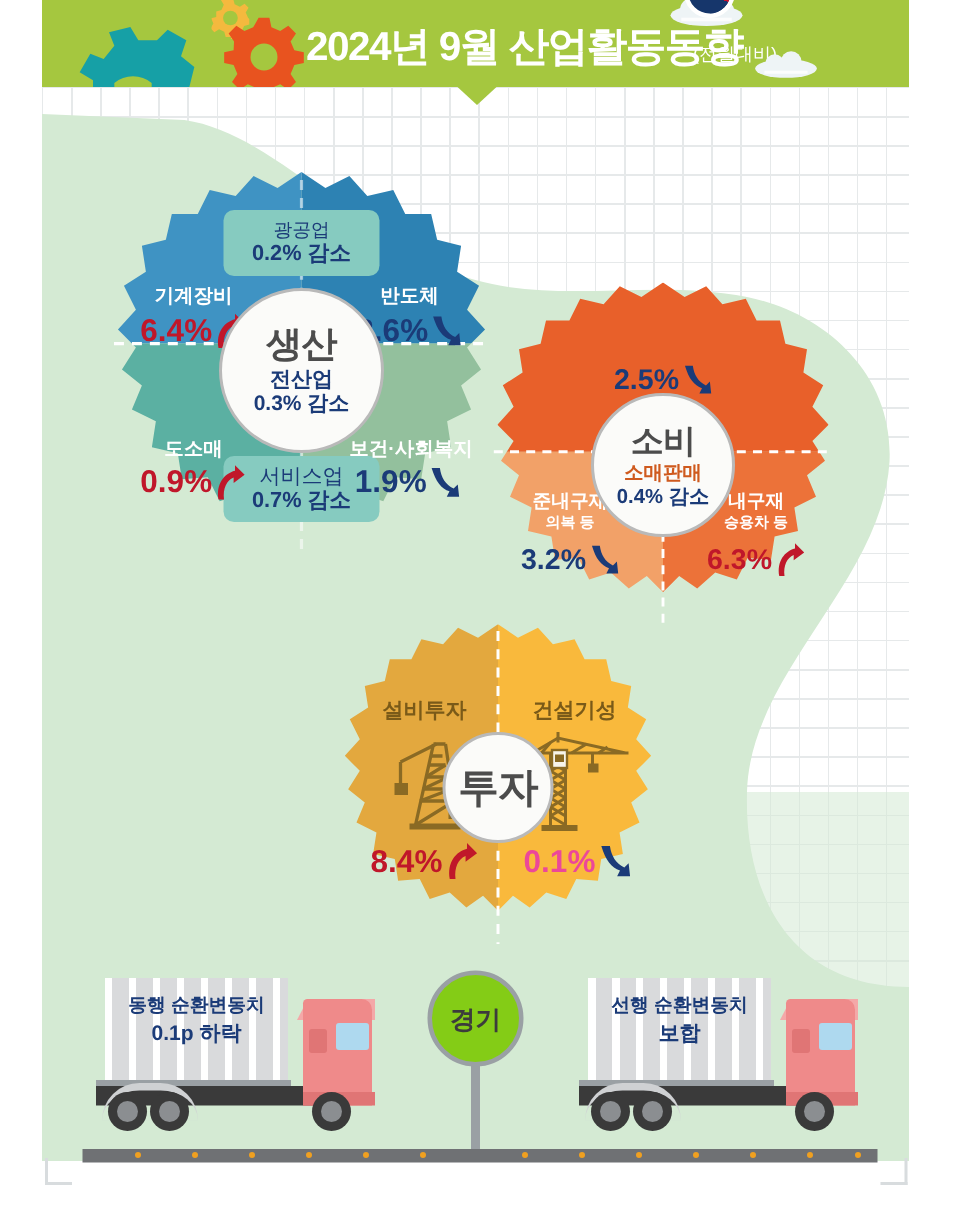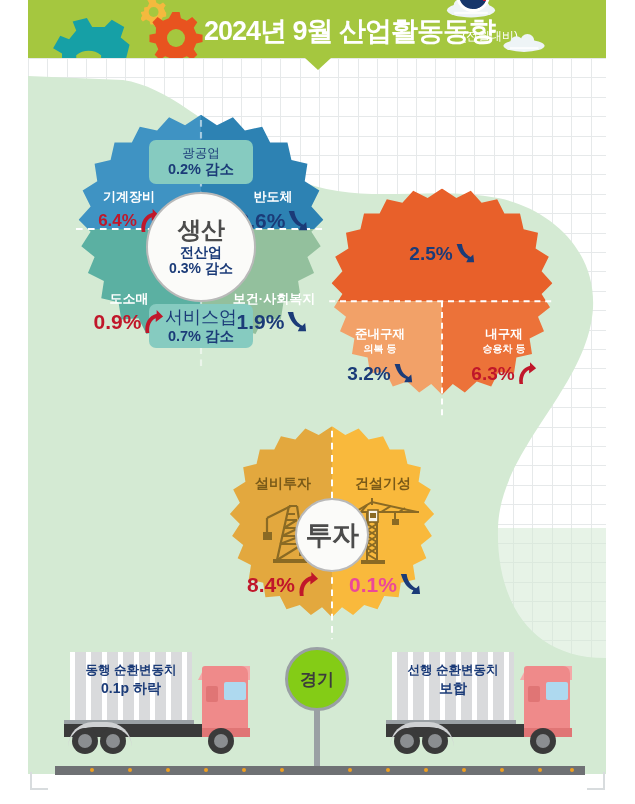--- a/index.html
+++ b/index.html
@@ -196,30 +196,30 @@
     </svg>
 
     
     <div class="chipbox" style="left:81px;top:28px;width:104px;height:44px;background:#86cbc0;color:#1b3b78;">
       <span class="t" style="font-size:12.5px;">광공업</span>
       <span class="v" style="font-size:14.5px;">0.2% 감소</span>
     </div>
 
     
     <div class="chipbox" style="left:81px;top:192px;width:104px;height:44px;background:#86cbc0;color:#1b3b78;">
-      <span class="t" style="font-size:18px;">서비스업</span>
+      <span class="t" style="font-size:14px;">서비스업</span>
       <span class="v" style="font-size:14.5px;">0.7% 감소</span>
     </div>
 
     
     <div class="lbl" style="left:6px;top:78px;width:110px;color:#ffffff;font-size:13px;">
       <span class="t">기계장비</span>
     </div>
     <div style="position:absolute;left:6px;top:97px;width:110px;display:flex;align-items:center;justify-content:center;">
-      <span class="val" style="font-size:17px;color:#c0172a;">6.4%</span>
+      <span class="val" style="font-size:21px;color:#c0172a;">6.4%</span>
       <svg width="22" height="24" viewBox="0 0 24 26" style="margin-left:1px;">
         <path d="M4 25 C2 14 8 6 16 4 L16 0 L23 7 L15 13 L15 9 C10 11 7 17 8 25 Z" fill="#c0172a"></path>
       </svg>
     </div>
 
     
     <div class="lbl" style="left:150px;top:78px;width:110px;color:#ffffff;font-size:13px;">
       <span class="t">반도체</span>
     </div>
     <div style="position:absolute;left:150px;top:97px;width:110px;display:flex;align-items:center;justify-content:center;">
@@ -305,23 +305,28 @@
       <div class="t2" style="font-size:10px;margin-top:1px;">승용차 등</div>
     </div>
     <div style="position:absolute;left:130px;top:176px;width:104px;display:flex;align-items:center;justify-content:center;">
       <span class="val" style="font-size:19px;color:#c0172a;">6.3%</span>
       <svg width="21" height="23" viewBox="0 0 24 26" style="margin-left:1px;">
         <path d="M4 25 C2 14 8 6 16 4 L16 0 L23 7 L15 13 L15 9 C10 11 7 17 8 25 Z" fill="#c0172a"></path>
       </svg>
     </div>
 
     
-  </div>
-
-  <div class="gear" style="left:221px;top:424px;width:222px;height:222px;">
+    <div class="hub" style="left:72px;top:76px;width:96px;height:96px;">
+      <span class="h-main" style="font-size:22px;letter-spacing:-.5px;">소비</span>
+      <span class="h-sub" style="font-size:13px;color:#cf5a1e;margin-top:1px;">소매판매</span>
+      <span class="h-val" style="font-size:13.5px;">0.4% 감소</span>
+    </div>
+  </div>
+
+  <div class="gear" style="left:221px;top:414px;width:222px;height:222px;">
     <svg width="222" height="222" viewBox="0 0 200 200">
       <defs>
         <clipPath id="igear">
           <path d="M100 2
             L112 10 L124 4 L133 14 L146 11 L152 23 L165 23 L168 36 L180 39 L178 52 L189 59 L183 71 L192 81 L183 90
             L190 101 L180 109 L185 121 L173 127 L175 140 L162 143 L160 156 L147 155 L141 167 L129 163 L119 172 L109 165
             L100 174 L91 165 L81 172 L71 163 L59 167 L53 155 L40 156 L38 143 L25 140 L27 127 L15 121 L20 109 L10 101
             L17 90 L8 81 L17 71 L11 59 L22 52 L20 39 L32 36 L35 23 L48 23 L54 11 L67 14 L76 4 L88 10 Z"></path>
         </clipPath>
       </defs>

